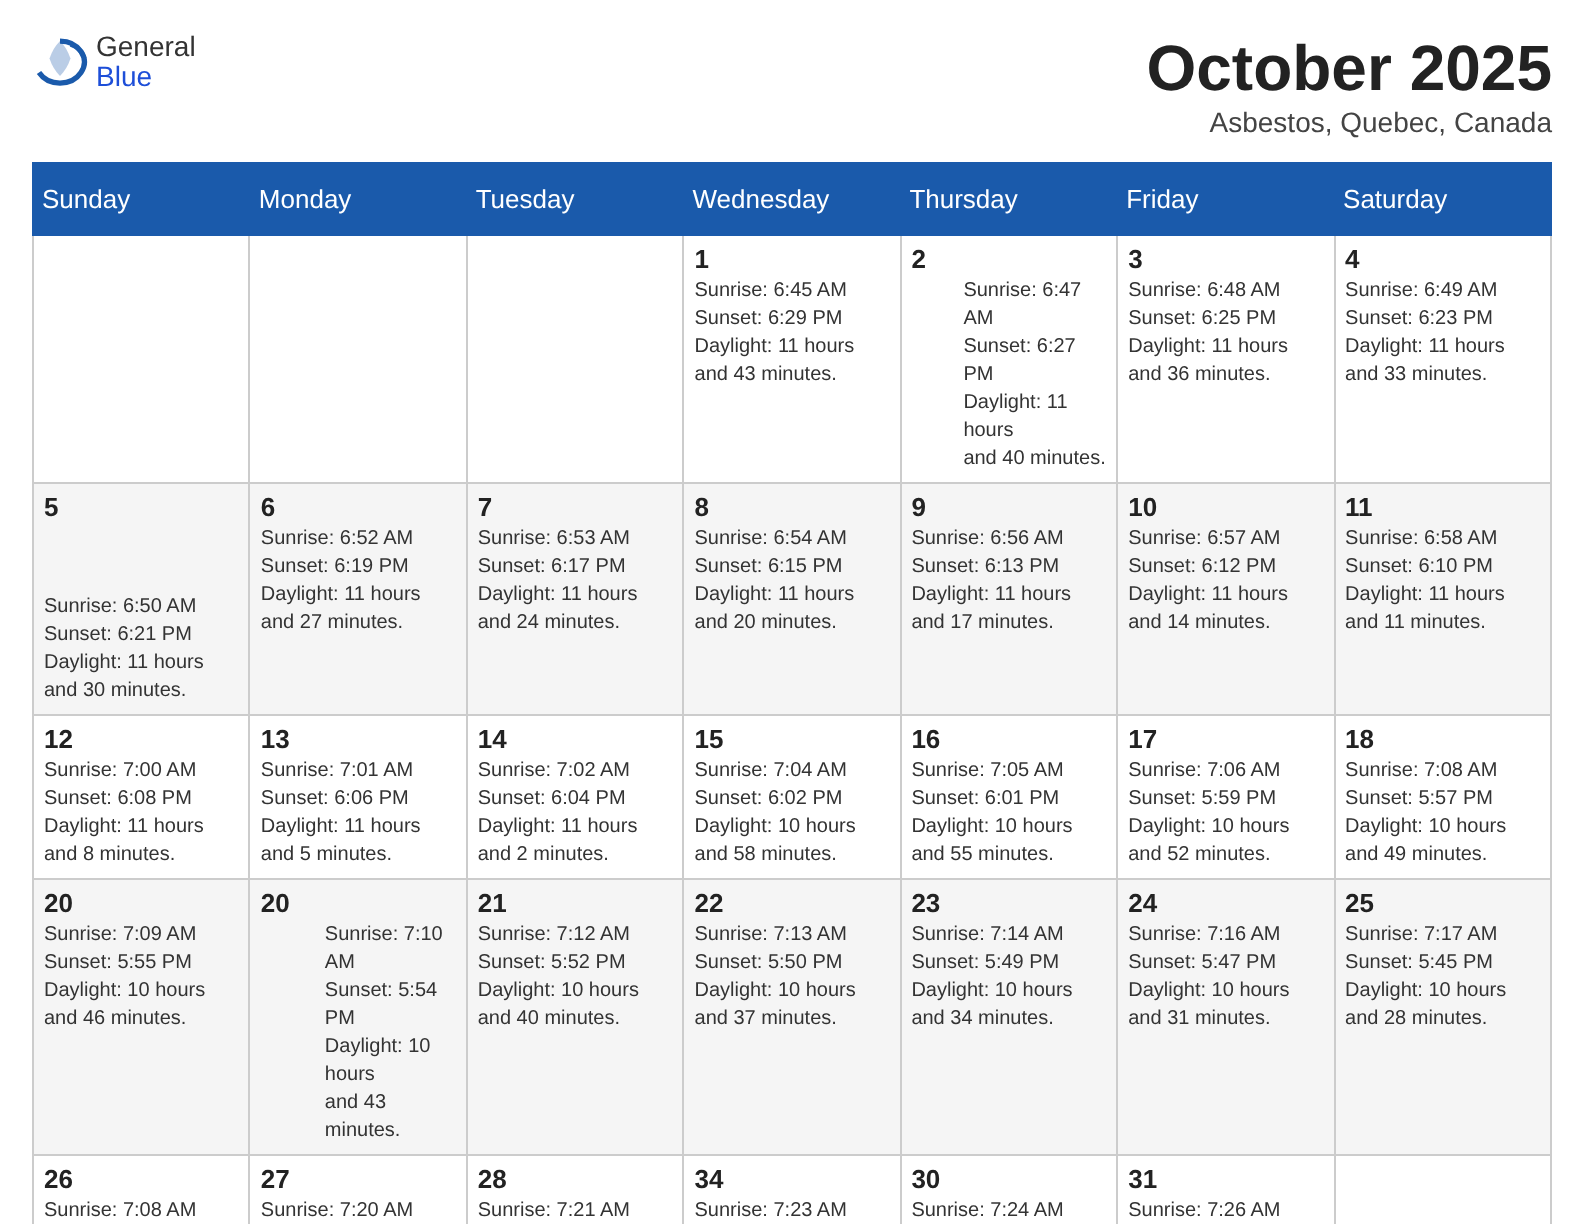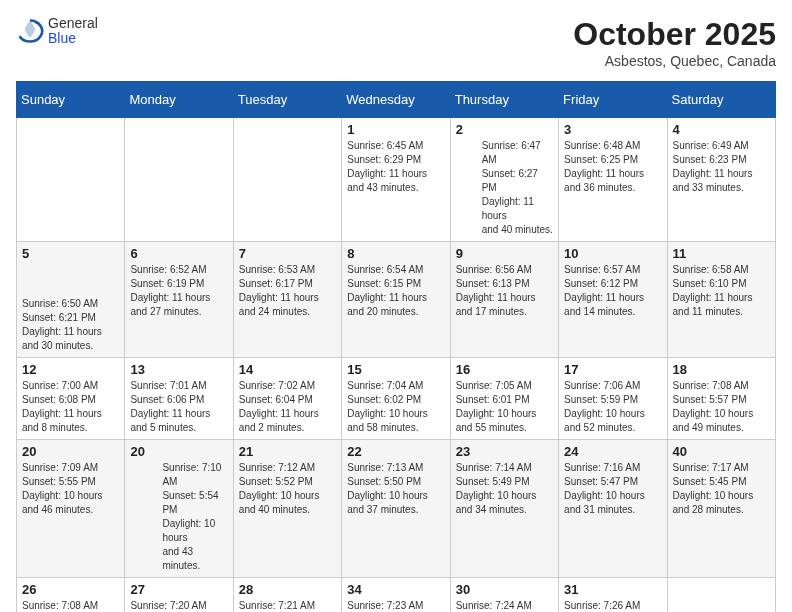--- a/index.html
+++ b/index.html
@@ -292,21 +292,21 @@
 and 34 minutes.</div>
         </td>
         <td>
           <span class="day-number">24</span>
           <div class="day-info" style="white-space: pre-line;">Sunrise: 7:16 AM
 Sunset: 5:47 PM
 Daylight: 10 hours
 and 31 minutes.</div>
         </td>
         <td>
-          <span class="day-number">40</span>
+          <span class="day-number">25</span>
           <div class="day-info" style="white-space: pre-line;">Sunrise: 7:17 AM
 Sunset: 5:45 PM
 Daylight: 10 hours
 and 28 minutes.</div>
         </td>
       </tr>
       <tr>
         <td>
           <span class="day-number">26</span>
           <div class="day-info" style="white-space: pre-line;">Sunrise: 7:08 AM

